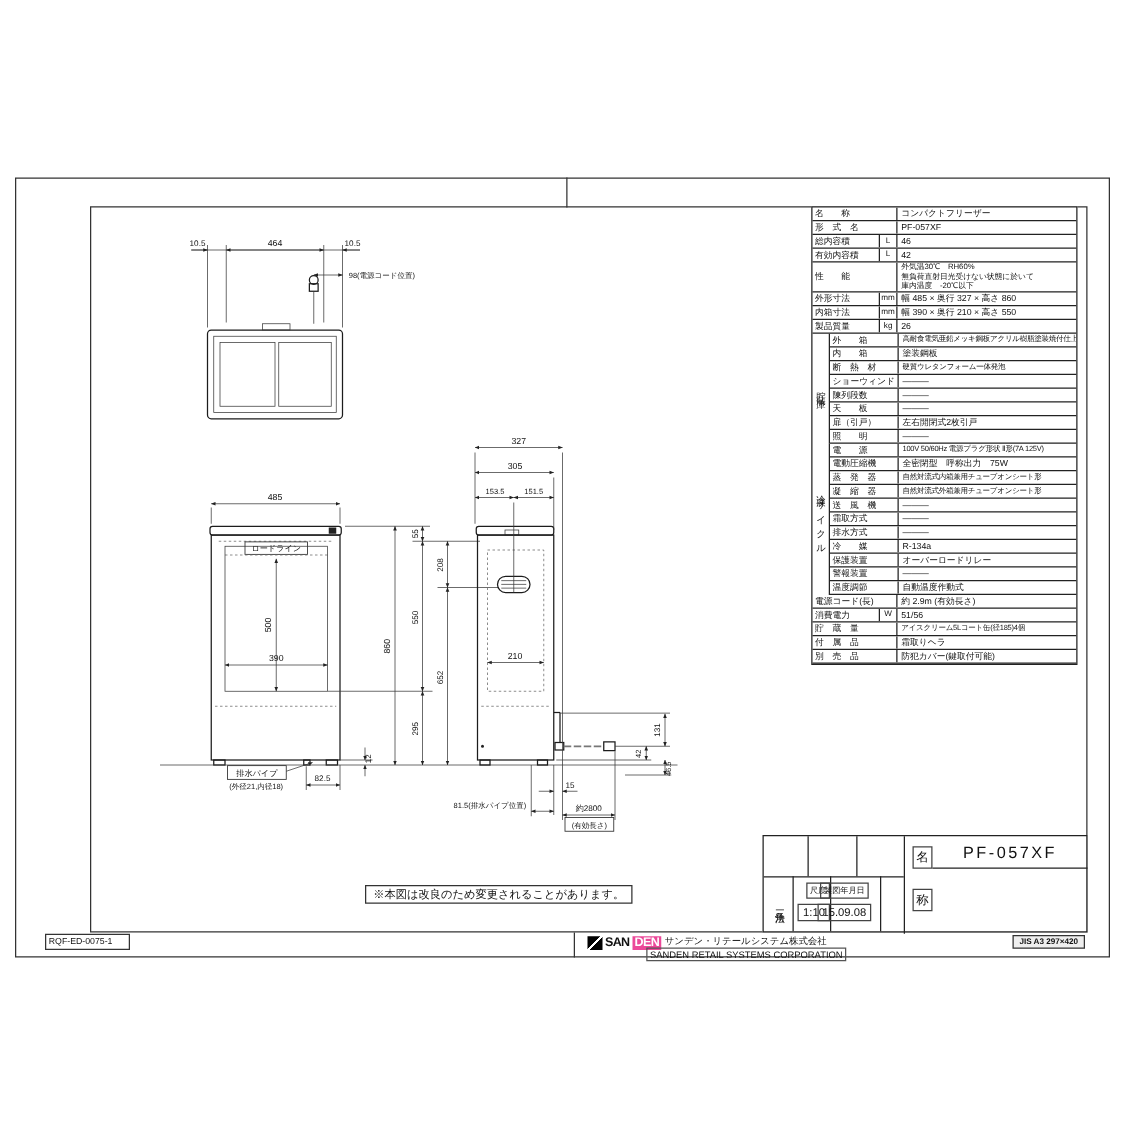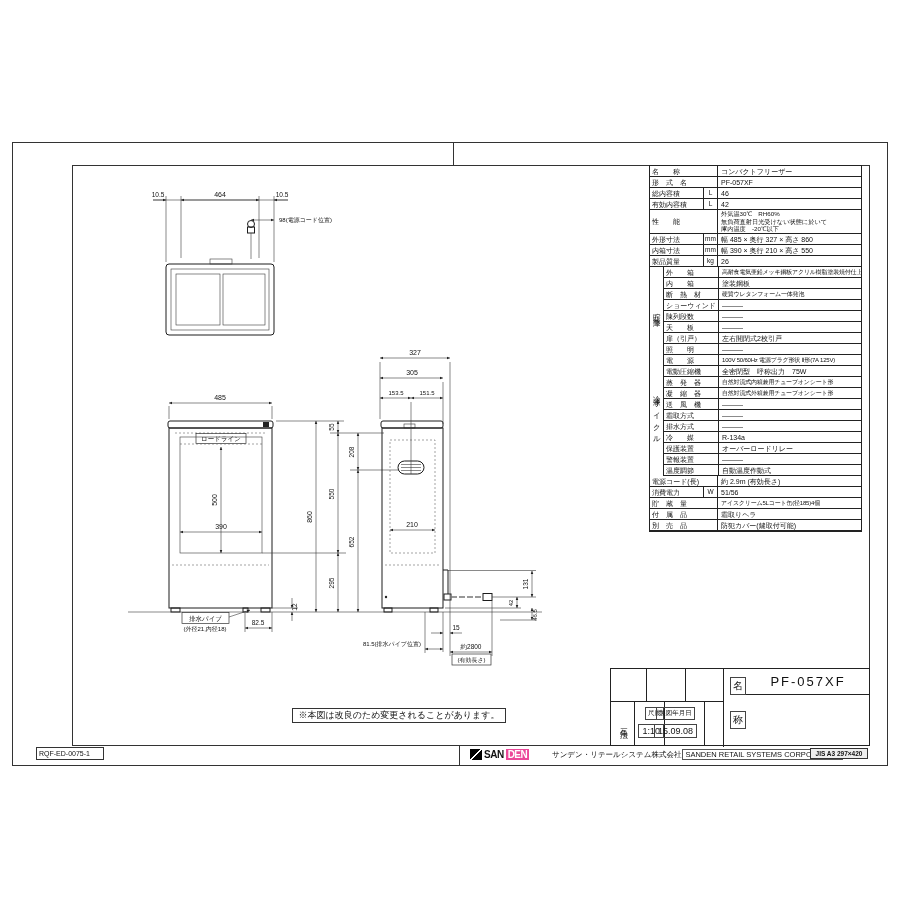--- a/index.html
+++ b/index.html
@@ -51,21 +51,21 @@
   .tb-model{position:absolute;left:25px;top:5px;width:118px;text-align:center;font-size:13px;letter-spacing:2px;}
   .tb-underline{position:absolute;left:22px;top:25px;width:124px;border-bottom:1px solid #222;}
   .tb-title{position:absolute;left:28px;top:38px;width:116px;height:26px;border:1px solid #222;display:flex;align-items:center;justify-content:center;font-size:13px;letter-spacing:4px;}
   
   .docnum{left:36px;top:747px;width:68px;height:13px;border:1px solid #333;font-size:7px;display:flex;align-items:center;padding-left:2px;}
   .notebox{left:292px;top:708px;width:214px;height:15px;border:1px solid #333;font-size:9px;display:flex;align-items:center;justify-content:center;}
   .logo{left:470px;top:748px;height:12px;display:flex;align-items:center;gap:2px;}
   .logo-mark{width:12px;height:11px;background:linear-gradient(135deg,#000 44%,#fff 44%,#fff 56%,#000 56%);}
   .logo-txt{font-weight:bold;font-size:10px;letter-spacing:-.5px;}
   .logo-txt.inv{background:#ec4899;color:#fff;padding:0 2px;text-align:center;}
-  .company{left:552px;top:748px;height:13px;display:flex;align-items:center;font-size:7.5px;white-space:nowrap;}
+  .company{left:516px;top:748px;height:13px;display:flex;align-items:center;font-size:7.5px;white-space:nowrap;flex-direction:column;}
   .company .en{border:1px solid #555;padding:0 2px;margin-left:1px;}
   .jisbox{left:810px;top:748px;width:58px;height:11px;border:1px solid #333;background:#eee;font-size:6.5px;font-weight:bold;display:flex;align-items:center;justify-content:center;}
 </style>
 </head>
 <body>
 
 <div class="abs outer-border"></div>
 <div class="abs inner-frame"></div>
 <div class="abs center-tick"></div>
 <div class="abs strip-divider"></div>

